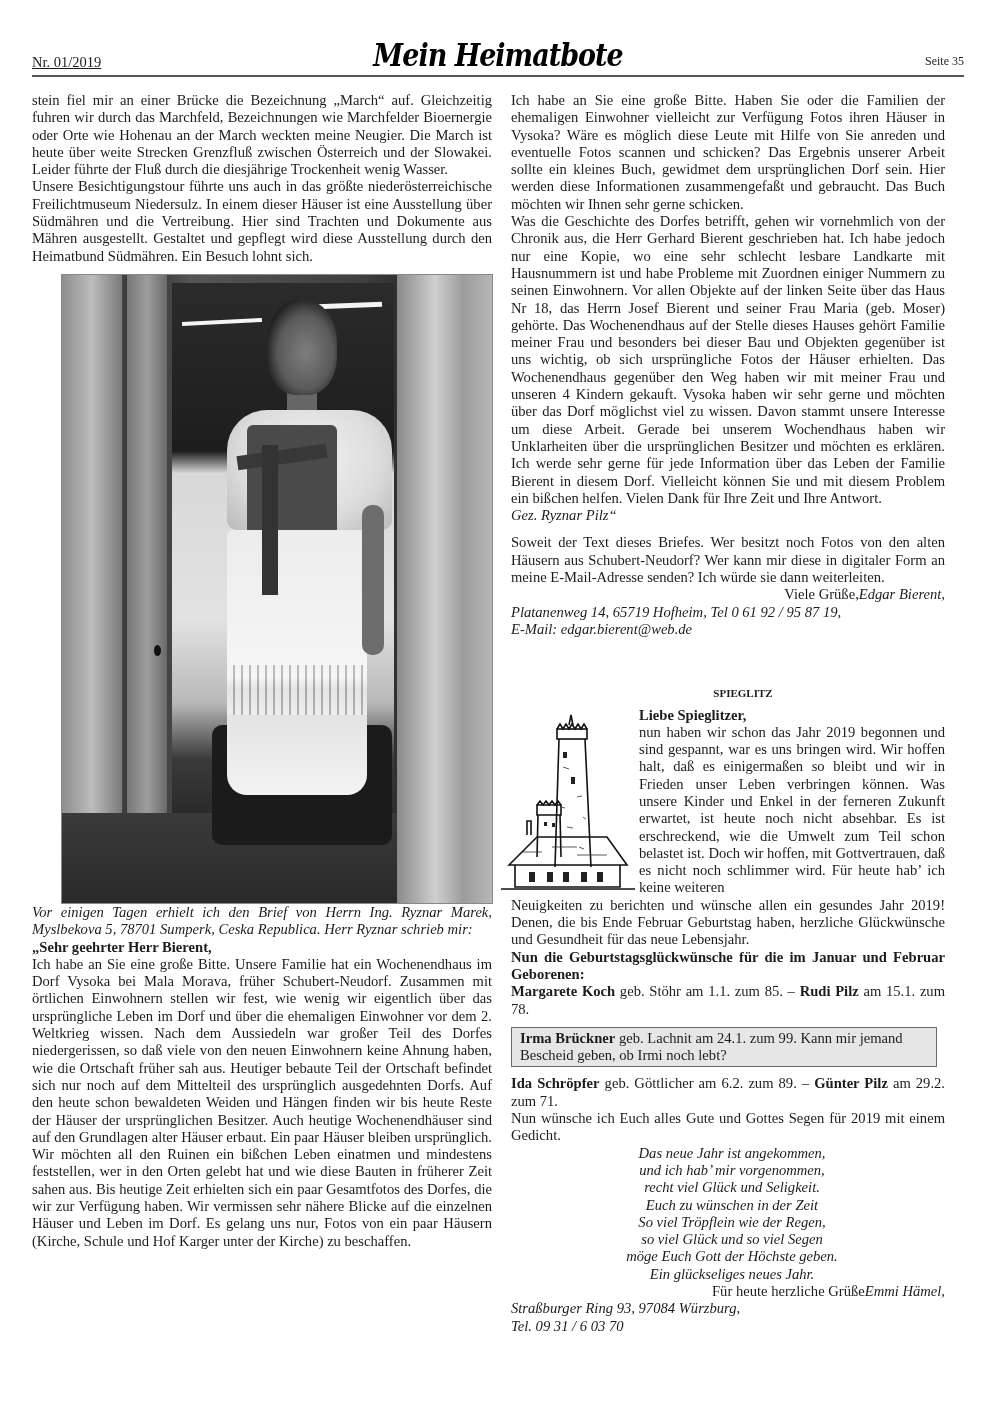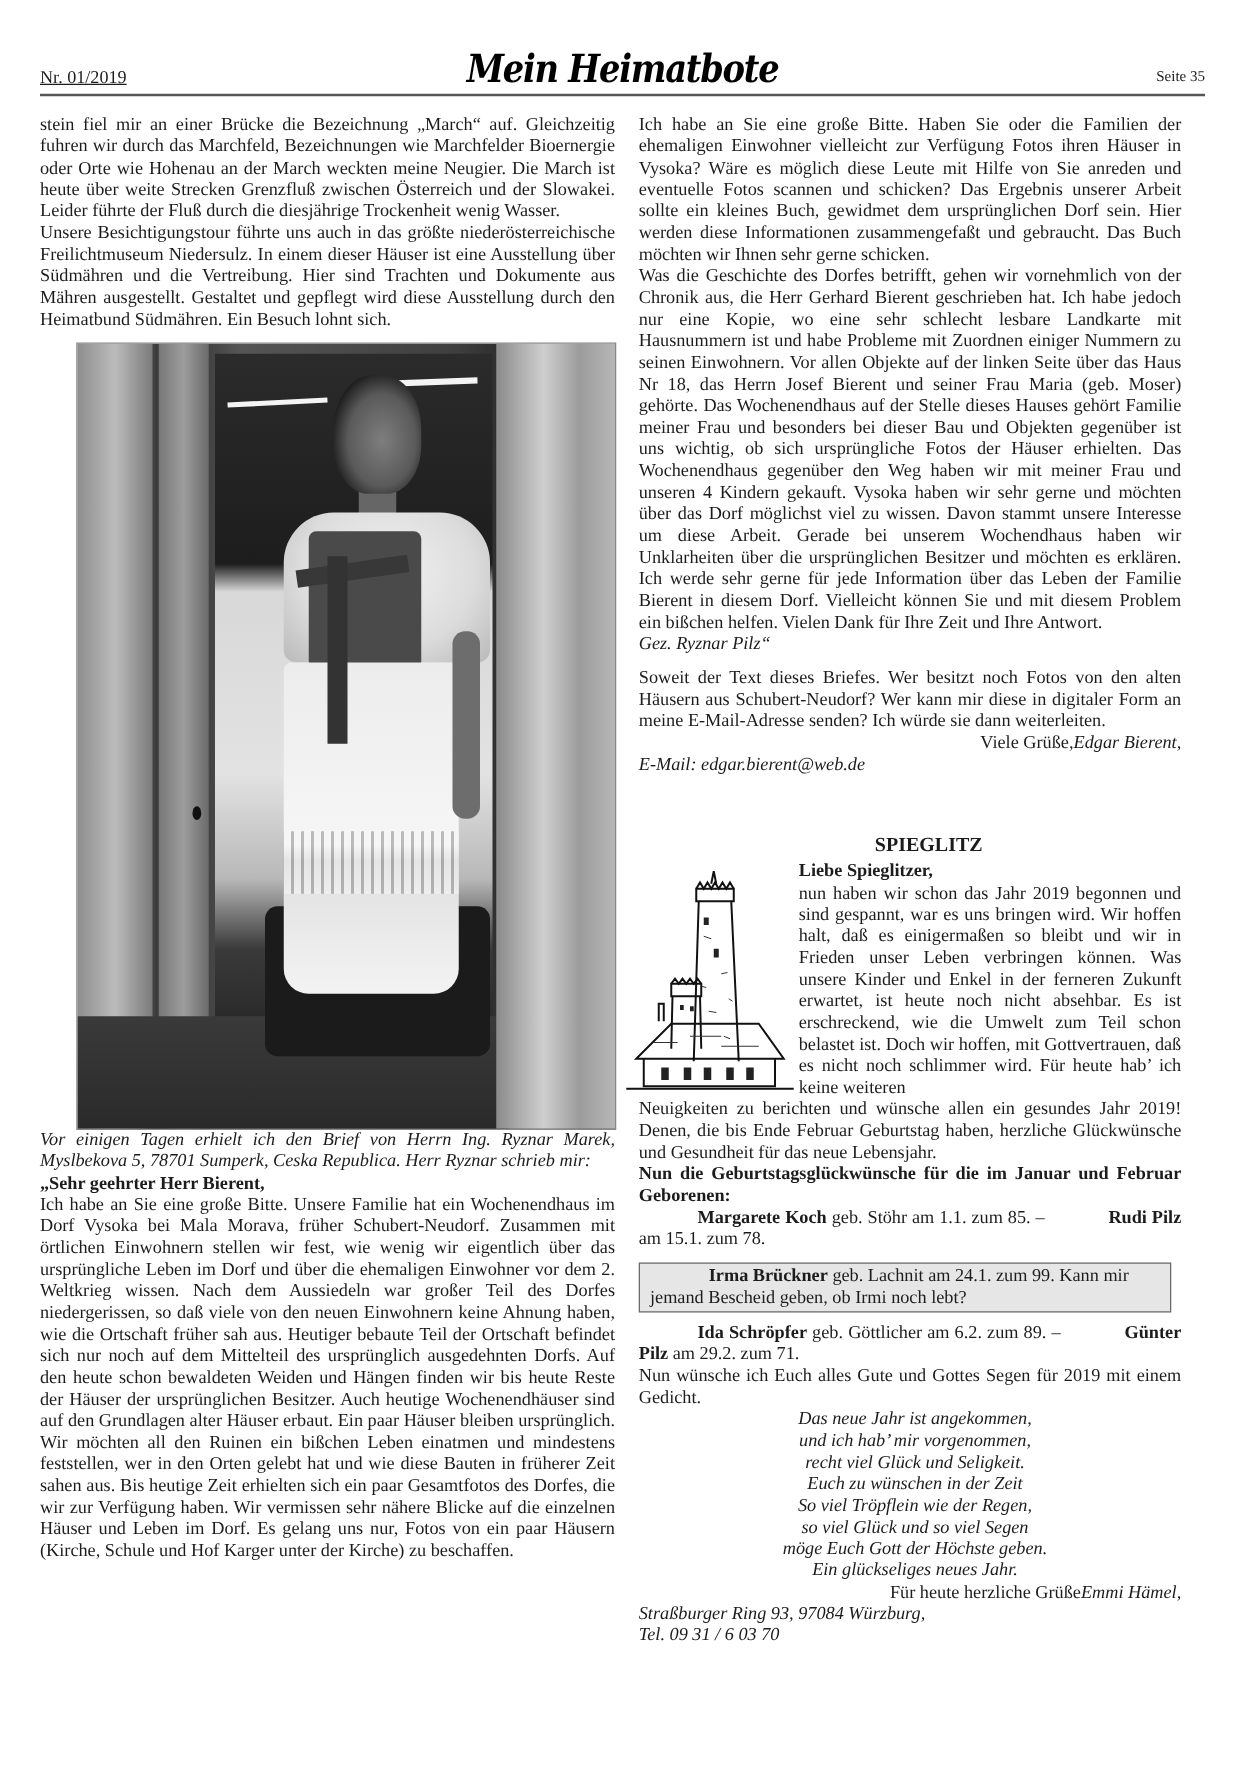--- a/index.html
+++ b/index.html
@@ -59,26 +59,26 @@
     .photo .floor { position: absolute; left: 0; bottom: 0; width: 100%; height: 90px; background: linear-gradient(180deg,#3a3a3a,#2a2a2a); }
     .photo .knob { position: absolute; left: 92px; top: 370px; width: 7px; height: 11px; border-radius: 50%; background: #111; }
 
     .caption { margin-top: 5px; font-style: italic; text-align: justify; }
     .letter-head { font-weight: bold; margin-top: 10px; }
     .sig { text-align: right; font-style: italic; }
     .split { display: flex; justify-content: flex-end; }
     .split .r { font-style: italic; }
     .spacer { height: 10px; }
 
-    .section-title { text-align: center; font-weight: bold; font-size: 16px; margin: 47px 0 4px 0; padding-left: 30px; }
+    .section-title { text-align: center; font-weight: bold; font-size: 11px; margin: 47px 0 4px 0; padding-left: 30px; }
     .tower-row { display: flex; }
     .tower { width: 142px; height: 190px; flex: none; margin-left: -14px; }
     .tower-text { flex: 1; }
     .tower-text p { text-align: justify; }
-    .b { font-weight: bold; margin-left: 47px; }
+    .b { font-weight: bold; }
     .boxed {
       border: 1px solid #6b6b6b; background: #e6e6e6; padding: 2px 8px 2px 8px;
       margin: 9px 8px 8px 0;
     }
     .poem { text-align: center; font-style: italic; padding-left: 8px; }
     .addr-line { text-align: right; font-style: italic; }
   </style>
 </head>
 <body>
 
@@ -122,20 +122,21 @@
 <div class="col" id="col-right">
   <p>Ich habe an Sie eine große Bitte. Haben Sie oder die Familien der ehemaligen Einwohner vielleicht zur Verfügung Fotos ihren Häuser in Vysoka? Wäre es möglich diese Leute mit Hilfe von Sie anreden und eventuelle Fotos scannen und schicken? Das Ergebnis unserer Arbeit sollte ein kleines Buch, gewidmet dem ursprünglichen Dorf sein. Hier werden diese Informationen zusammengefaßt und gebraucht. Das Buch möchten wir Ihnen sehr gerne schicken.</p>
   <p>Was die Geschichte des Dorfes betrifft, gehen wir vornehmlich von der Chronik aus, die Herr Gerhard Bierent geschrieben hat. Ich habe jedoch nur eine Kopie, wo eine sehr schlecht lesbare Landkarte mit Hausnummern ist und habe Probleme mit Zuordnen einiger Nummern zu seinen Einwohnern. Vor allen Objekte auf der linken Seite über das Haus Nr 18, das Herrn Josef Bierent und seiner Frau Maria (geb. Moser) gehörte. Das Wochenendhaus auf der Stelle dieses Hauses gehört Familie meiner Frau und besonders bei dieser Bau und Objekten gegenüber ist uns wichtig, ob sich ursprüngliche Fotos der Häuser erhielten. Das Wochenendhaus gegenüber den Weg haben wir mit meiner Frau und unseren 4 Kindern gekauft. Vysoka haben wir sehr gerne und möchten über das Dorf möglichst viel zu wissen. Davon stammt unsere Interesse um diese Arbeit. Gerade bei unserem Wochendhaus haben wir Unklarheiten über die ursprünglichen Besitzer und möchten es erklären. Ich werde sehr gerne für jede Information über das Leben der Familie Bierent in diesem Dorf. Vielleicht können Sie und mit diesem Problem ein bißchen helfen. Vielen Dank für Ihre Zeit und Ihre Antwort.</p>
   <p class="sig">Gez. Ryznar Pilz“</p>
   <div class="spacer"></div>
   <p>Soweit der Text dieses Briefes. Wer besitzt noch Fotos von den alten Häusern aus Schubert-Neudorf? Wer kann mir diese in digitaler Form an meine E-Mail-Adresse senden? Ich würde sie dann weiterleiten.</p>
   <div class="split">
     <span>Viele Grüße,</span>
     <span class="r">Edgar Bierent,</span>
   </div>
+  <p class="addr-line">Platanenweg 14, 65719 Hofheim, Tel 0 61 92 / 95 87 19,</p>
   <p class="addr-line">E-Mail: edgar.bierent@web.de</p>
 
   <div class="section-title">SPIEGLITZ</div>
   <div class="tower-row">
     <svg class="tower" viewBox="0 0 142 190">
       <g fill="none" stroke="#111" stroke-width="1.6">
         <path d="M72 18 L74 8 L76 18"></path>
         <rect x="60" y="22" width="30" height="10"></rect>
         <path d="M60 22 l3 -5 l3 5 l3 -5 l3 5 l3 -5 l3 5 l3 -5 l3 5 l3 -5 l3 5"></path>
         <path d="M62 32 L58 160 M88 32 L94 160"></path>

